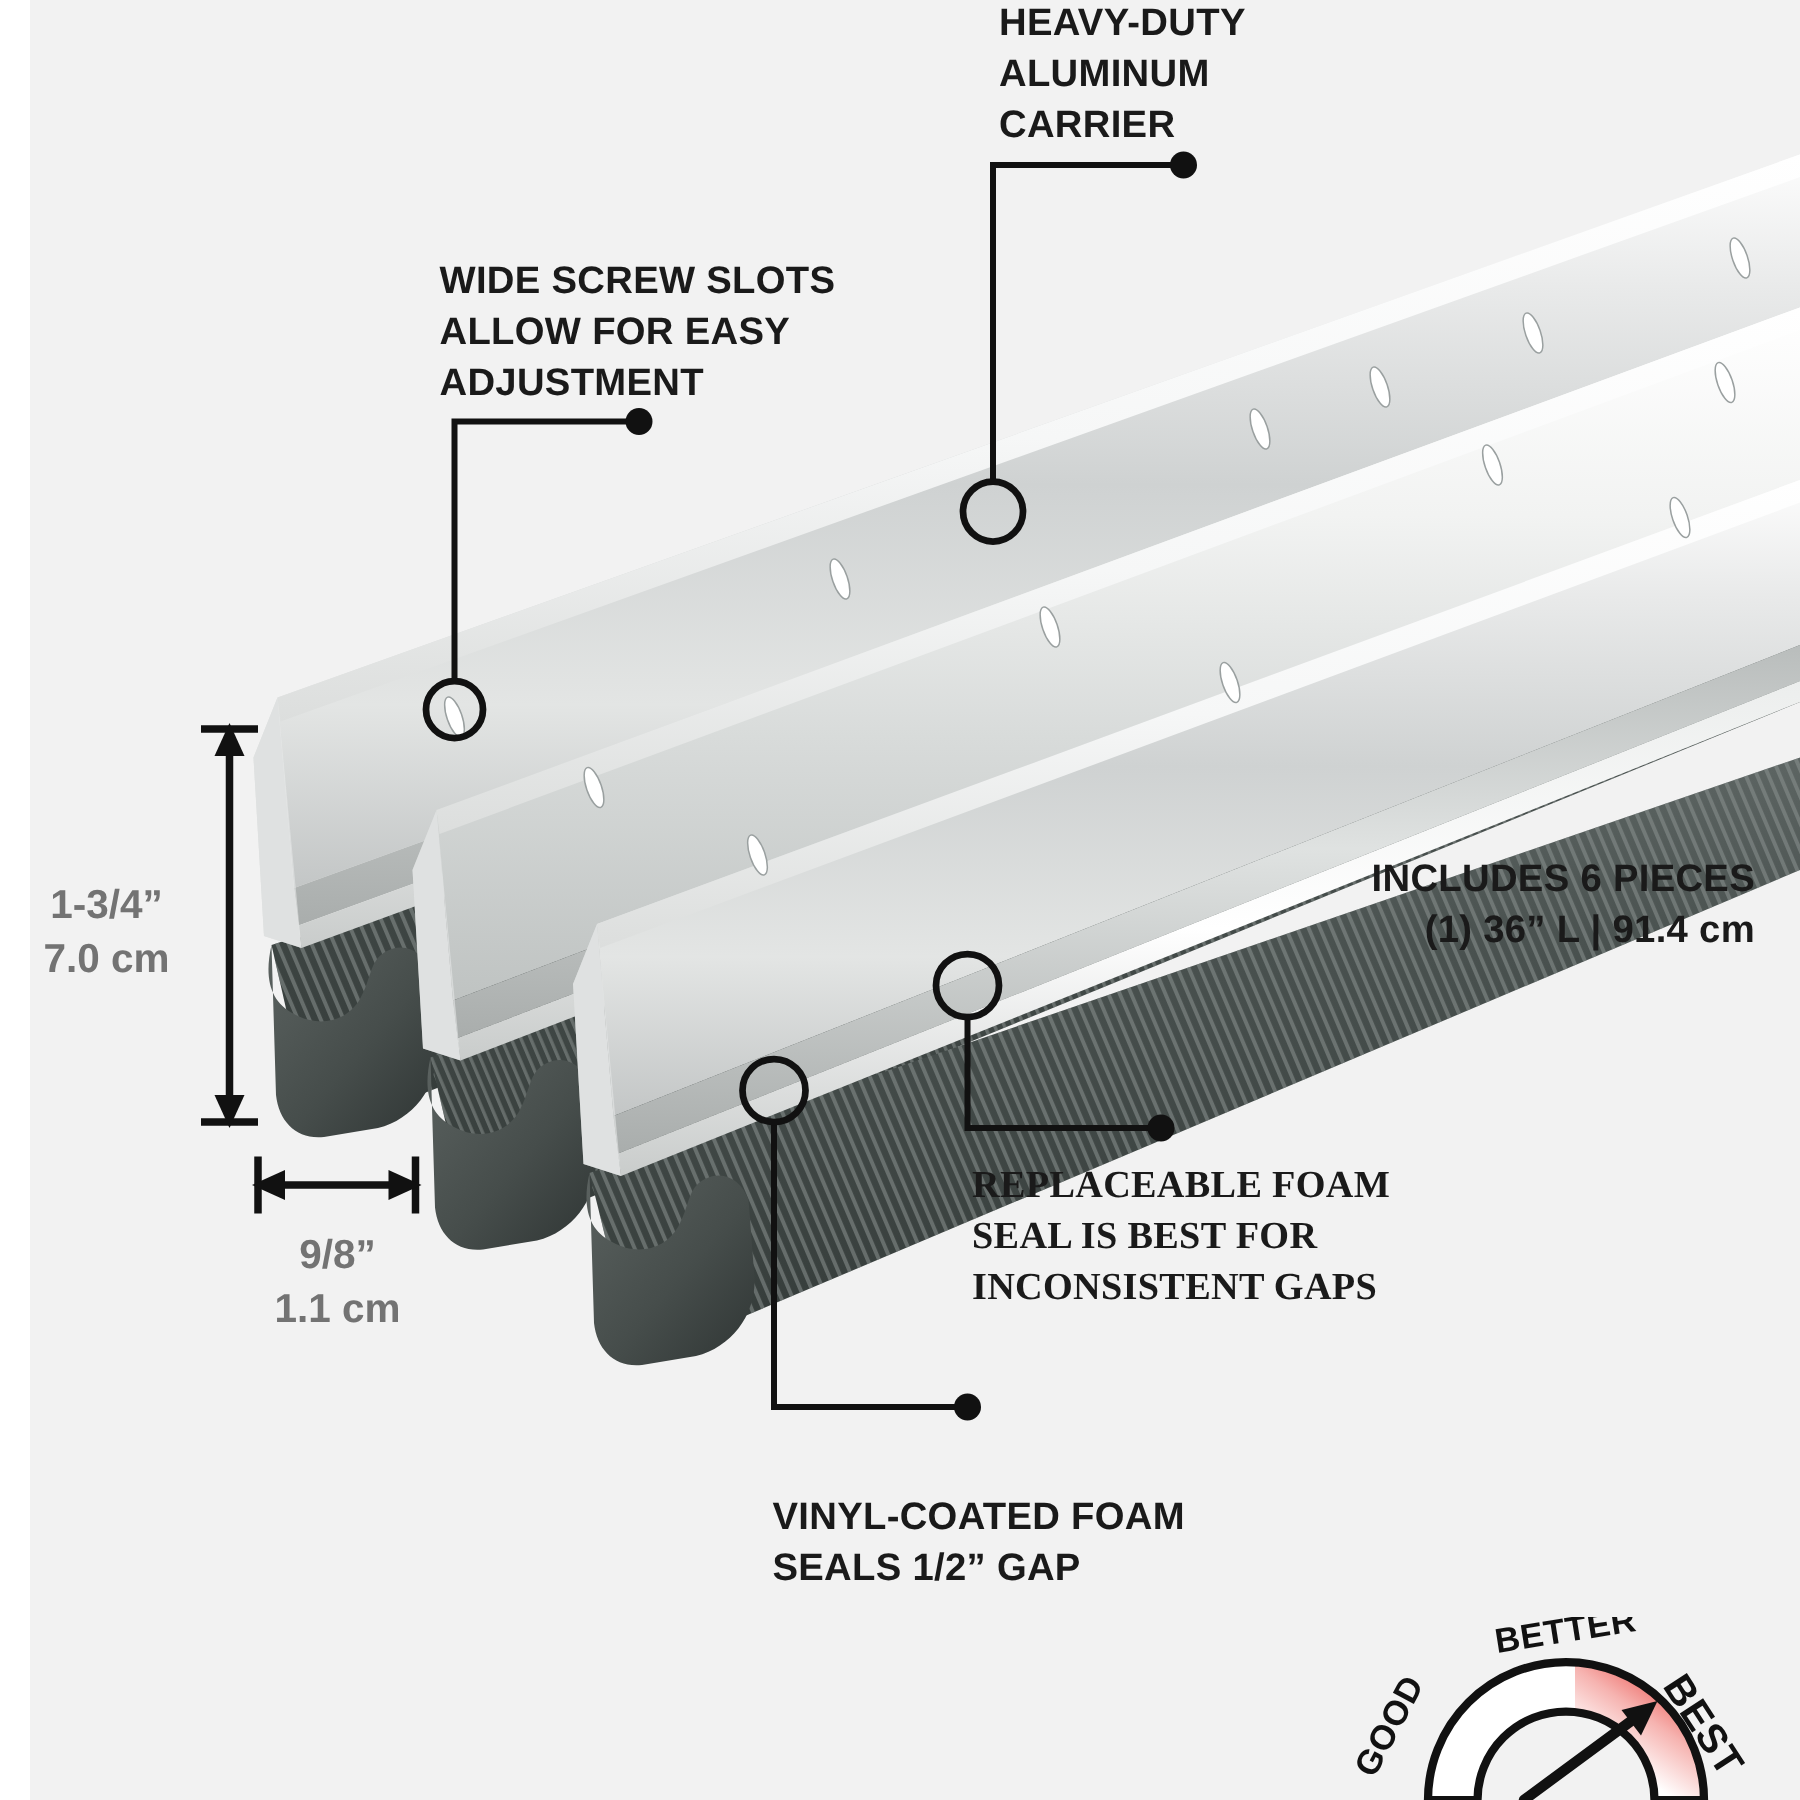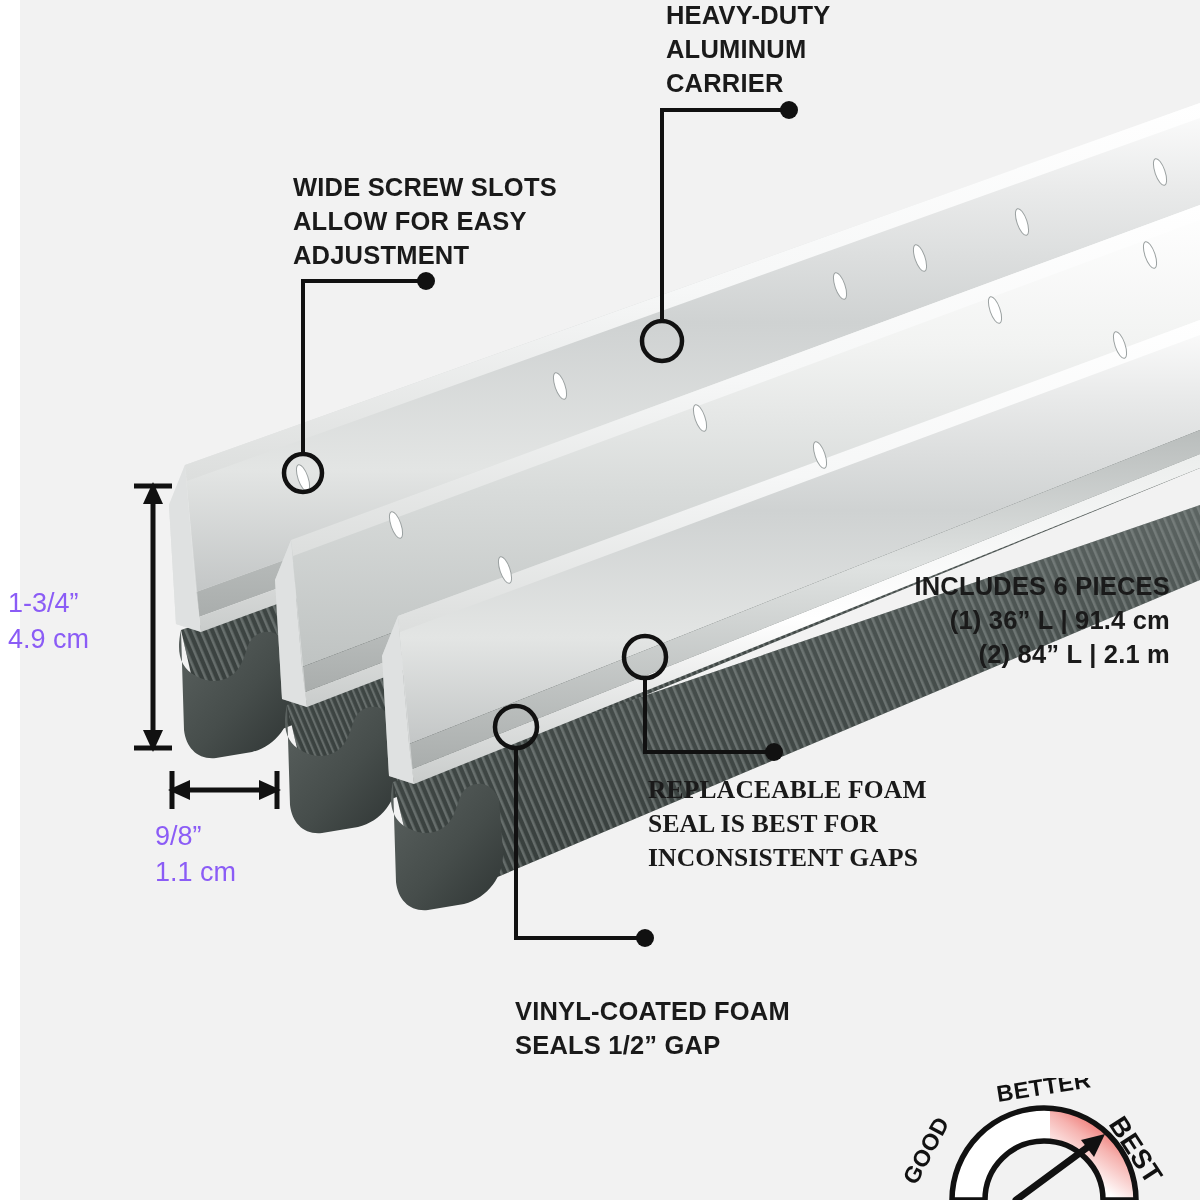--- a/index.html
+++ b/index.html
@@ -38,24 +38,25 @@
     font-size: 25.5px;
     font-weight: 700;
     line-height: 34px;
     letter-spacing: 0.2px;
     white-space: pre-line;
   }
   .callout-text.right { text-align: right; }
 
   .dim-text {
     position: absolute;
-    color: #8b5cf6;
+    color: #737373;
     font-size: 27px;
-    font-weight: 400;
+    font-weight: 700;
     line-height: 36px;
+    text-align: center;
     white-space: pre-line;
   }
 
   
   #leaders {
     position: absolute;
     left: 0; top: 0;
     width: 1200px; height: 1200px;
   }
 
@@ -281,24 +282,23 @@
 
   <div class="callout-text" style="left:648px; top:773px; width:400px;font-family:Liberation Serif, serif;">REPLACEABLE FOAM
 SEAL IS BEST FOR
 INCONSISTENT GAPS</div>
 
   <div class="callout-text" style="left:515px; top:955px; width:420px;margin-top:39px;">VINYL-COATED FOAM
 SEALS 1/2” GAP</div>
 
   <div class="callout-text right" style="left:790px; top:569px; width:380px;">INCLUDES 6 PIECES</div>
   <div class="callout-text right" style="left:790px; top:603px; width:380px;">(1) 36” L | 91.4 cm</div>
-  <div class="callout-text right" style="left:790px; top:637px; width:380px;">(2) 84” L | 2.1 m</div>
 
   <div class="dim-text" style="left:8px; top:585px; width:126px;">1-3/4”</div>
-  <div class="dim-text" style="left:8px; top:621px; width:126px;">4.9 cm</div>
+  <div class="dim-text" style="left:8px; top:621px; width:126px;">7.0 cm</div>
 
   <div class="dim-text" style="left:155px; top:818px; width:140px;">9/8”</div>
   <div class="dim-text" style="left:155px; top:854px; width:140px;">1.1 cm</div>
 
   <svg id="gauge" viewBox="0 0 290 122" xmlns="http://www.w3.org/2000/svg">
     <defs>
       <linearGradient id="gaugeRed" x1="0.35" y1="0.9" x2="0.95" y2="0.15">
         <stop offset="0" stop-color="#ffffff"></stop>
         <stop offset="0.28" stop-color="#f6b3b0"></stop>
         <stop offset="0.58" stop-color="#e8443f"></stop>

